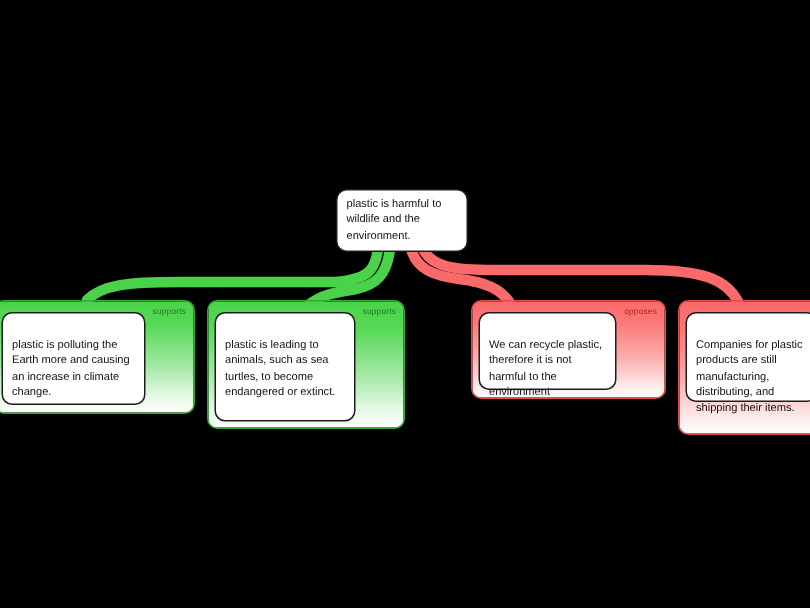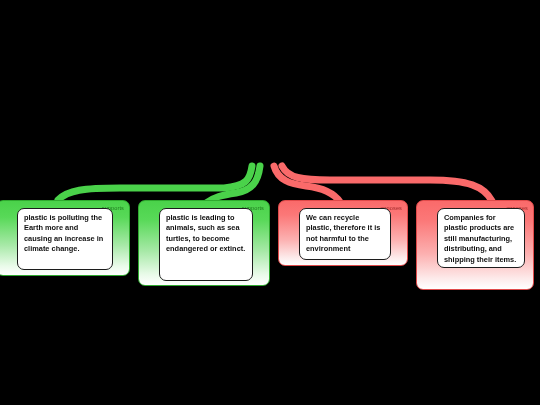--- a/index.html
+++ b/index.html
@@ -52,42 +52,42 @@
     z-index: 5;
     overflow: hidden;
   }
   .card.supports {
     background: linear-gradient(to bottom, #4ad24a 0%, #58d958 22%, #a8e9a8 60%, #eafbea 88%, #ffffff 100%);
     border: 1px solid #2faa2f;
   }
   .card.opposes {
     background: linear-gradient(to bottom, #fa6a6a 0%, #fb7878 22%, #fcb0b0 60%, #fdeaea 88%, #ffffff 100%);
     border: 1px solid #e04a4a;
+    margin-left: 36px;
   }
   .card-badge {
     position: absolute;
     top: 4px;
     right: 5px;
     font-size: 5.6px;
     letter-spacing: 0.1px;
     white-space: nowrap;
   }
   .card.supports .card-badge { color: #1f7a1f; }
   .card.opposes .card-badge { color: #a32b2b; }
 
   .card-inner {
     position: absolute;
-    left: 20px;
+    left: 4px;
     top: 7px;
     background: #ffffff;
     border: 1px solid #1c1c1c;
     border-radius: 7px;
     box-sizing: border-box;
-    padding: 4px 5px 5px 6px;
-    font-weight: bold;
+    padding: 16px 5px 5px 6px;
   }
   .card-text {
     font-size: 7.4px;
     line-height: 10.4px;
     color: #101010;
     display: block;
   }
 
   
   #card-0 { left: -4px;  top: 200px; width: 134px; height: 76px; }
@@ -109,20 +109,23 @@
 
   <svg id="connector-layer" viewBox="0 0 540 405" width="540" height="405" xmlns="http://www.w3.org/2000/svg">
 
     <path d="M 252 166 C 250 180 246 186 224 188 L 120 188 C 84 188 68 190 58 200" stroke="#4ad24a" stroke-width="7" fill="none" stroke-linecap="round"></path>
     <path d="M 260 166 C 258 182 252 190 236 193 C 222 195 214 197 206 203" stroke="#4ad24a" stroke-width="7" fill="none" stroke-linecap="round"></path>
 
     <path d="M 274 166 C 278 180 290 184 306 186 C 324 188 334 193 340 202" stroke="#fa6a6a" stroke-width="7" fill="none" stroke-linecap="round"></path>
     <path d="M 282 166 C 288 178 302 180 330 180 L 430 180 C 468 180 484 186 492 201" stroke="#fa6a6a" stroke-width="7" fill="none" stroke-linecap="round"></path>
   </svg>
 
+  <div class="root-node">
+    <span class="root-text">plastic is harmful to wildlife and the environment.</span>
+  </div>
 
   <div class="card supports" id="card-0">
     <span class="card-badge">supports</span>
     <div class="card-inner">
       <span class="card-text">plastic is polluting the Earth more and causing an increase in climate change.</span>
     </div>
   </div>
 
   <div class="card supports" id="card-1">
     <span class="card-badge">supports</span>

